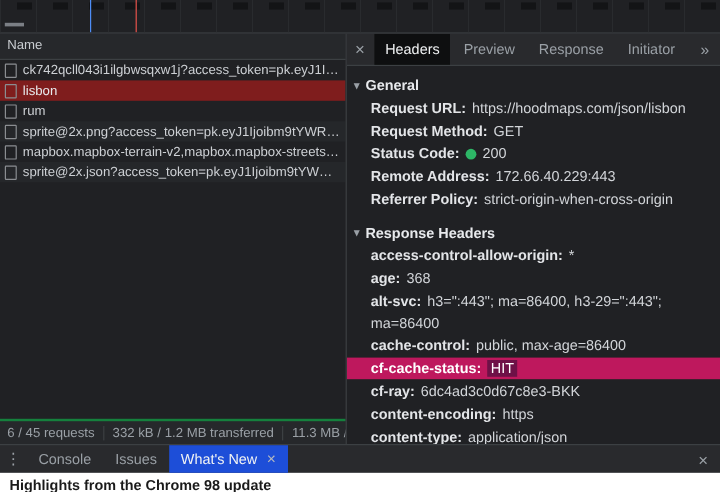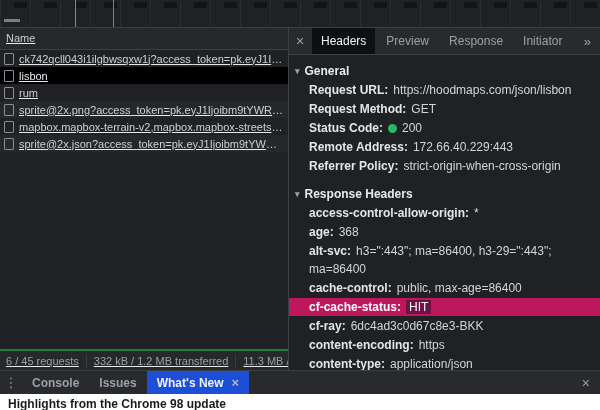--- a/index.html
+++ b/index.html
@@ -11,28 +11,28 @@
   .overview .gridlines{position:absolute;inset:0;background:repeating-linear-gradient(90deg,#292b2e 0 1px,transparent 1px 30px);}
   .overview .ruler-smudges{position:absolute;top:2px;left:14px;right:0;height:6px;
        background:repeating-linear-gradient(90deg,#131416 0 13px,transparent 13px 30px);}
   .overview .marker{position:absolute;top:0;bottom:0;width:1px;}
   .marker.dcl{left:75px;background:#4e8df6;}
   .marker.load{left:113px;background:#e5534b;}
   .overview .mini-bar{position:absolute;left:4px;top:19px;width:16px;height:3px;background:#7b7f85;}
 
   
   .main{display:flex;height:342px;}
-  .left{width:288px;min-width:0;display:flex;flex-direction:column;text-decoration:underline;}
+  .left{width:288px;min-width:0;display:flex;flex-direction:column;}
   .col-header{height:21px;line-height:21px;padding:0 6px;font-size:11px;color:#c9cdd1;
        background:#26282b;border-bottom:1px solid #3c4043;}
   .req-rows{flex:1;overflow:hidden;}
   .req-row{height:17px;display:flex;align-items:center;gap:5px;padding:0 4px;font-size:11px;
        color:#cdd0d4;white-space:nowrap;overflow:hidden;}
   .req-row.zebra{background:#25272a;}
-  .req-row.selected{background:#000000;color:#e8eaed;text-align:center;}
+  .req-row.selected{background:#7f1d1d;color:#e8eaed;text-align:center;}
   .req-row .label{overflow:hidden;text-overflow:ellipsis;white-space:nowrap;}
   .file-icon{flex:none;width:8px;height:10px;border:1px solid #8a8d91;border-radius:1px;}
   .summary-bar{height:19px;border-top:2px solid #15803d;background:#26282b;display:flex;align-items:center;
        gap:7px;padding:0 6px;font-size:11px;color:#9aa0a6;white-space:nowrap;overflow:hidden;}
   .vsep{width:1px;height:12px;background:#3c4043;flex:none;}
 
   
   .right{flex:1;min-width:0;border-left:1px solid #3c4043;display:flex;flex-direction:column;}
   .detail-tabs{height:26px;flex:none;background:#292a2d;border-bottom:1px solid #3c4043;
        display:flex;align-items:center;font-size:12px;color:#9aa0a6;}
@@ -51,21 +51,21 @@
   .kv.selected{background:#be185d;color:#fff;margin-left:-6px;margin-right:-8px;padding-left:20px;}
   .kv.selected .k{color:#fff;}
   .kv.selected .v.hit{background:rgba(0,10,40,.42);padding:0 3px;color:#fff;}
   .status-dot{display:inline-block;width:9px;height:9px;border-radius:50%;background:#2db666;
        margin-right:5px;vertical-align:-1px;}
 
   
   .drawer-bar{height:23px;border-top:1px solid #3c4043;background:#292a2d;display:flex;align-items:center;
        font-size:12px;color:#9aa0a6;}
   .kebab{width:22px;flex:none;text-align:center;font-size:13px;cursor:pointer;}
-  .dr-tab{padding:0 10px;height:100%;display:flex;align-items:center;cursor:pointer;font-weight:bold;}
+  .dr-tab{padding:0 10px;height:100%;display:flex;align-items:center;cursor:pointer;}
   .dr-tab.active{background:#1d4ed8;color:#f1f3f4;gap:8px;}
   .dr-tab.active .tab-x{color:#b6babf;font-size:13px;}
   .drawer-close{margin-left:auto;padding:0 10px;font-size:14px;color:#9aa0a6;cursor:pointer;}
   .drawer-content{height:16px;background:#ffffff;color:#1a1a1a;font-size:12px;font-weight:600;
        padding:3px 8px 0 8px;line-height:14px;overflow:hidden;}
 </style>
 </head>
 <body>
 
 <div class="app">

